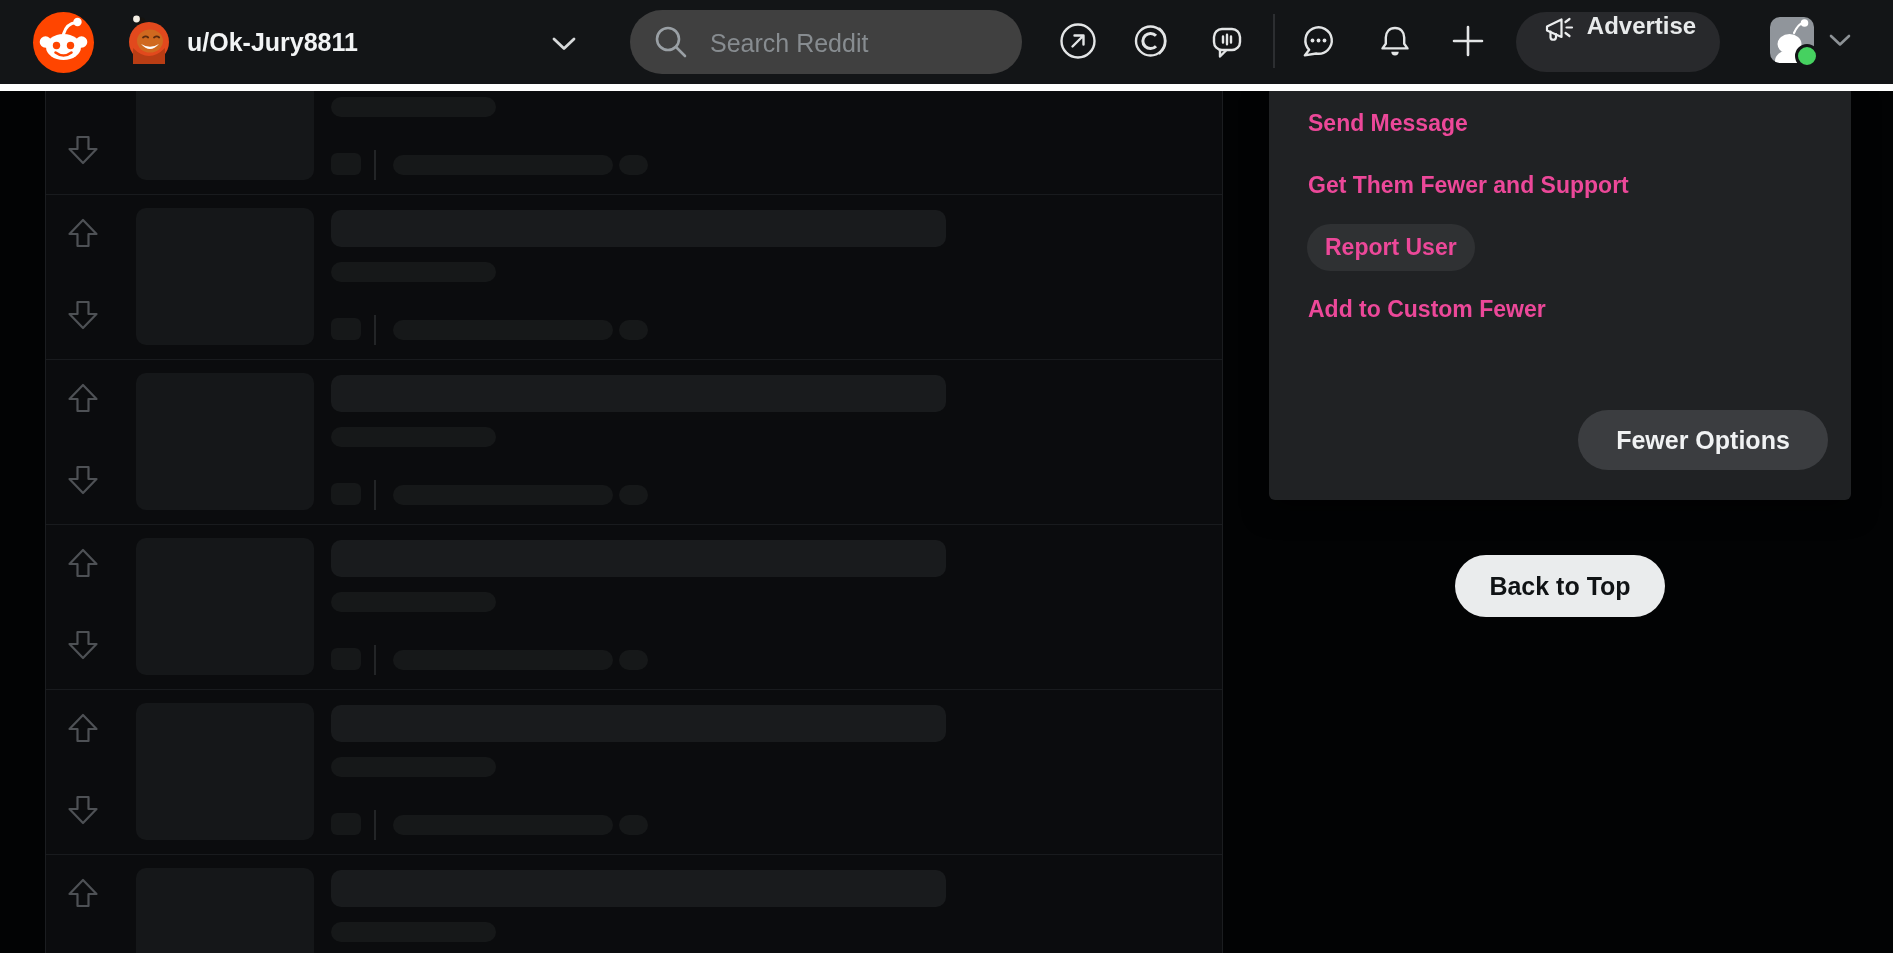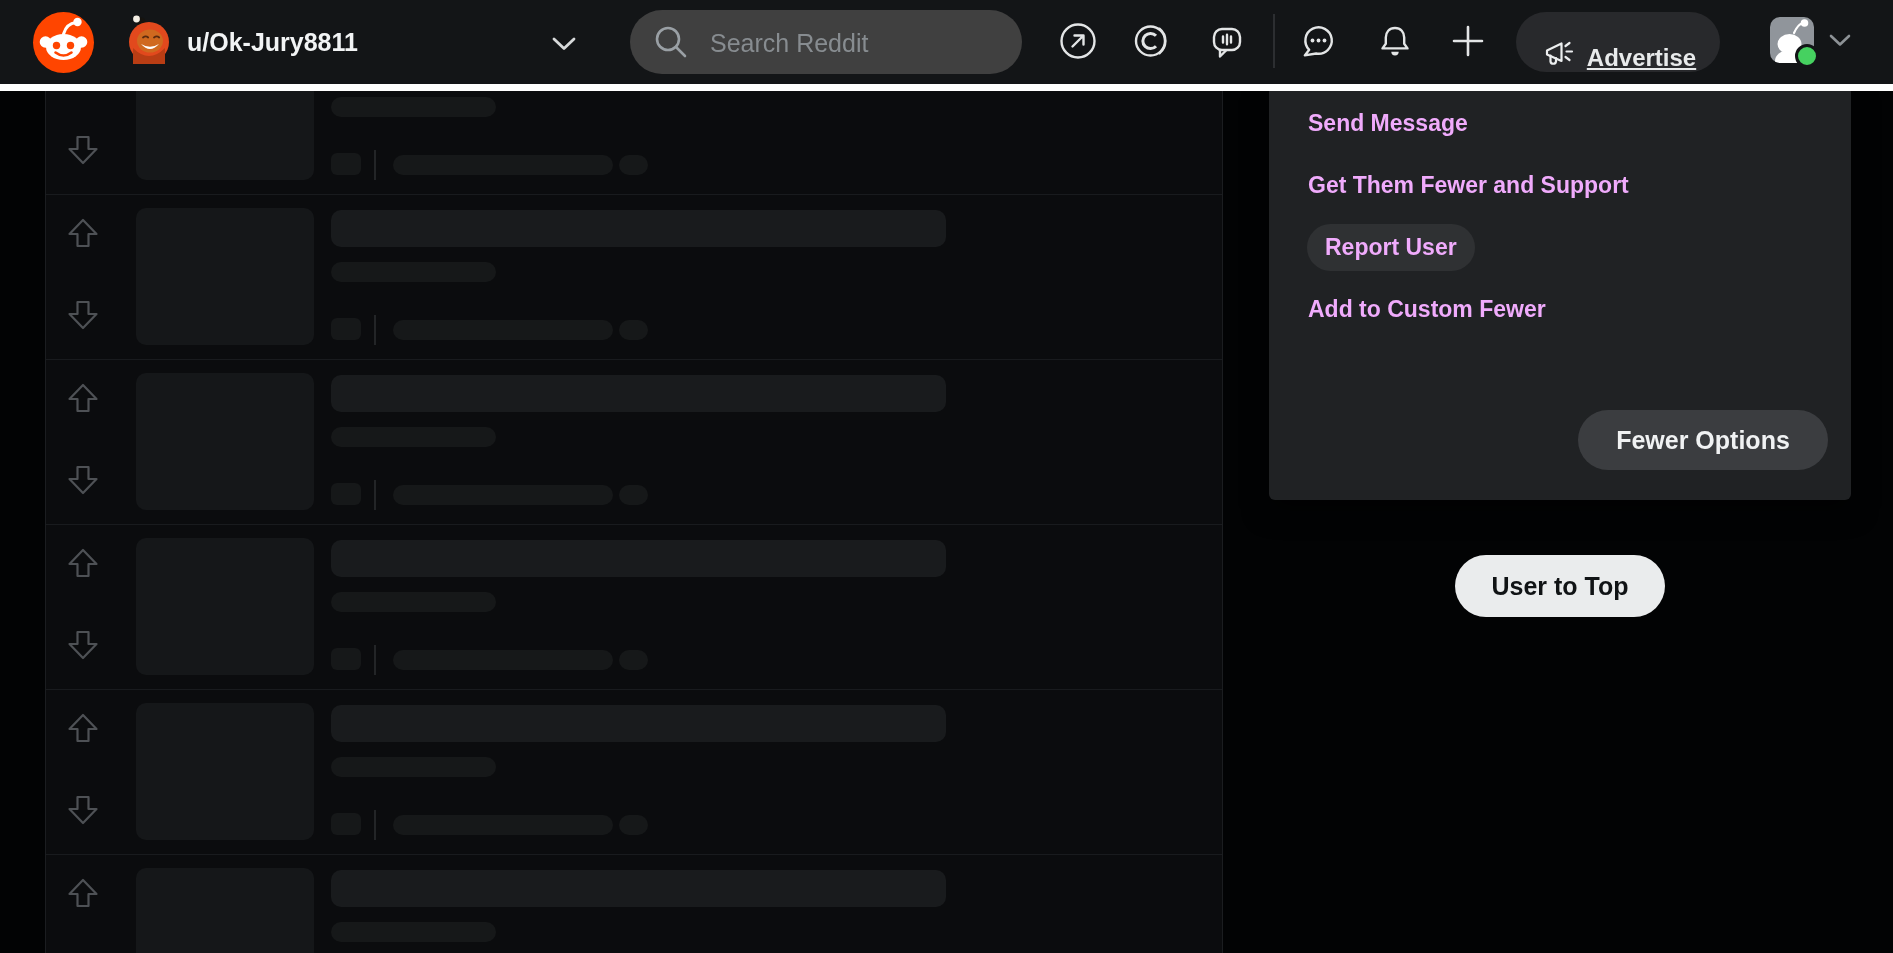--- a/index.html
+++ b/index.html
@@ -18,22 +18,22 @@
   .search-pill{position:absolute;left:630px;top:10px;width:392px;height:64px;border-radius:32px;
                background:#404040;}
   .search-icon{position:absolute;left:22px;top:13px;}
   .search-input{position:absolute;left:78px;top:14px;width:290px;height:36px;border:none;outline:none;
                 background:transparent;font-family:inherit;font-size:25px;color:#cfd2d4;}
   .search-input::placeholder{color:#878c90;}
   .icon-btn{position:absolute;width:54px;height:54px;top:14px;border-radius:50%;display:flex;
             align-items:center;justify-content:center;cursor:pointer;background:transparent;border:none;padding:0;}
   .hdr-divider{position:absolute;left:1273px;top:14px;width:2px;height:54px;background:#2c2e31;}
   .advertise-btn{position:absolute;left:1516px;top:12px;width:204px;height:60px;border-radius:30px;
-                 background:#28292c;display:flex;align-items:flex-end;justify-content:center;gap:11px;
-                 cursor:pointer;color:#e8eaeb;font-size:24px;font-weight:700;text-decoration:underline;}
+                 background:#28292c;display:flex;align-items:flex-start;justify-content:center;gap:11px;
+                 cursor:pointer;color:#e8eaeb;font-size:24px;font-weight:700;}
   .avatar-btn{position:absolute;left:1770px;top:17px;width:44px;height:46px;cursor:pointer;}
   .avatar-box{position:absolute;left:0;top:0;width:44px;height:46px;border-radius:10px;
               background:#90959b;overflow:hidden;}
   .online-dot{position:absolute;left:25px;top:27px;width:18px;height:18px;border-radius:50%;
               background:#46d160;border:3px solid #131517;}
   .acct-chevron{position:absolute;left:1828px;top:33px;}
   
   #feed{position:absolute;left:45px;top:85px;width:1178px;height:868px;background:#0b0c0e;
         border-left:1px solid #1b1d20;border-right:1px solid #1b1d20;overflow:hidden;box-sizing:border-box;}
   .post-row{position:relative;height:165px;box-sizing:border-box;border-bottom:1px solid #191b1e;}
@@ -45,21 +45,21 @@
   .sk-title{left:285px;top:15px;width:615px;height:37px;border-radius:10px;background:#191b1d;}
   .sk-sub{left:285px;top:67px;width:165px;height:20px;border-radius:10px;}
   .sk-msquare{left:285px;top:123px;width:30px;height:22px;border-radius:6px;}
   .sk-mdiv{left:328px;top:120px;width:2px;height:30px;background:#232527;}
   .sk-mlong{left:347px;top:125px;width:220px;height:20px;border-radius:10px;}
   .sk-msmall{left:573px;top:125px;width:29px;height:20px;border-radius:10px;}
   
   #user-menu{position:absolute;left:1269px;top:86px;width:582px;height:414px;background:#202224;
              border-radius:6px;box-shadow:0 10px 26px rgba(0,0,0,.55);padding-top:6px;box-sizing:border-box;z-index:4;}
   .menu-item{height:62px;display:flex;align-items:center;padding-left:39px;font-size:23px;font-weight:700;
-             color:#f0abfc;cursor:pointer;white-space:nowrap;}
+             color:#ec4899;cursor:pointer;white-space:nowrap;}
   .menu-item.has-pill{padding-left:16px;}
   .menu-pill{margin-left:22px;padding:10px 18px;background:#2f3133;border-radius:24px;}
   .fewer-btn{position:absolute;right:23px;top:324px;width:250px;height:60px;border-radius:30px;
              background:#3b3d40;display:flex;align-items:center;justify-content:center;
              color:#f0f2f3;font-size:25px;font-weight:700;cursor:pointer;}
   
   #back-to-top{position:absolute;left:1455px;top:555px;width:210px;height:62px;border-radius:31px;
                background:#eaeced;display:flex;align-items:center;justify-content:center;
                color:#101315;font-size:25px;font-weight:700;cursor:pointer;z-index:3;}
   svg{display:block;}
@@ -304,15 +304,15 @@
   <div id="user-menu">
     <div class="menu-item">Send Message</div>
     <div class="menu-item">Get Them Fewer and Support</div>
     <div class="menu-item has-pill">
       <span class="menu-pill">Report User</span>
     </div>
     <div class="menu-item">Add to Custom Fewer</div>
     <div class="fewer-btn">Fewer Options</div>
   </div>
 
-  <div id="back-to-top">User to Top</div>
+  <div id="back-to-top">Back to Top</div>
 
 </div>
 
 </body></html>

